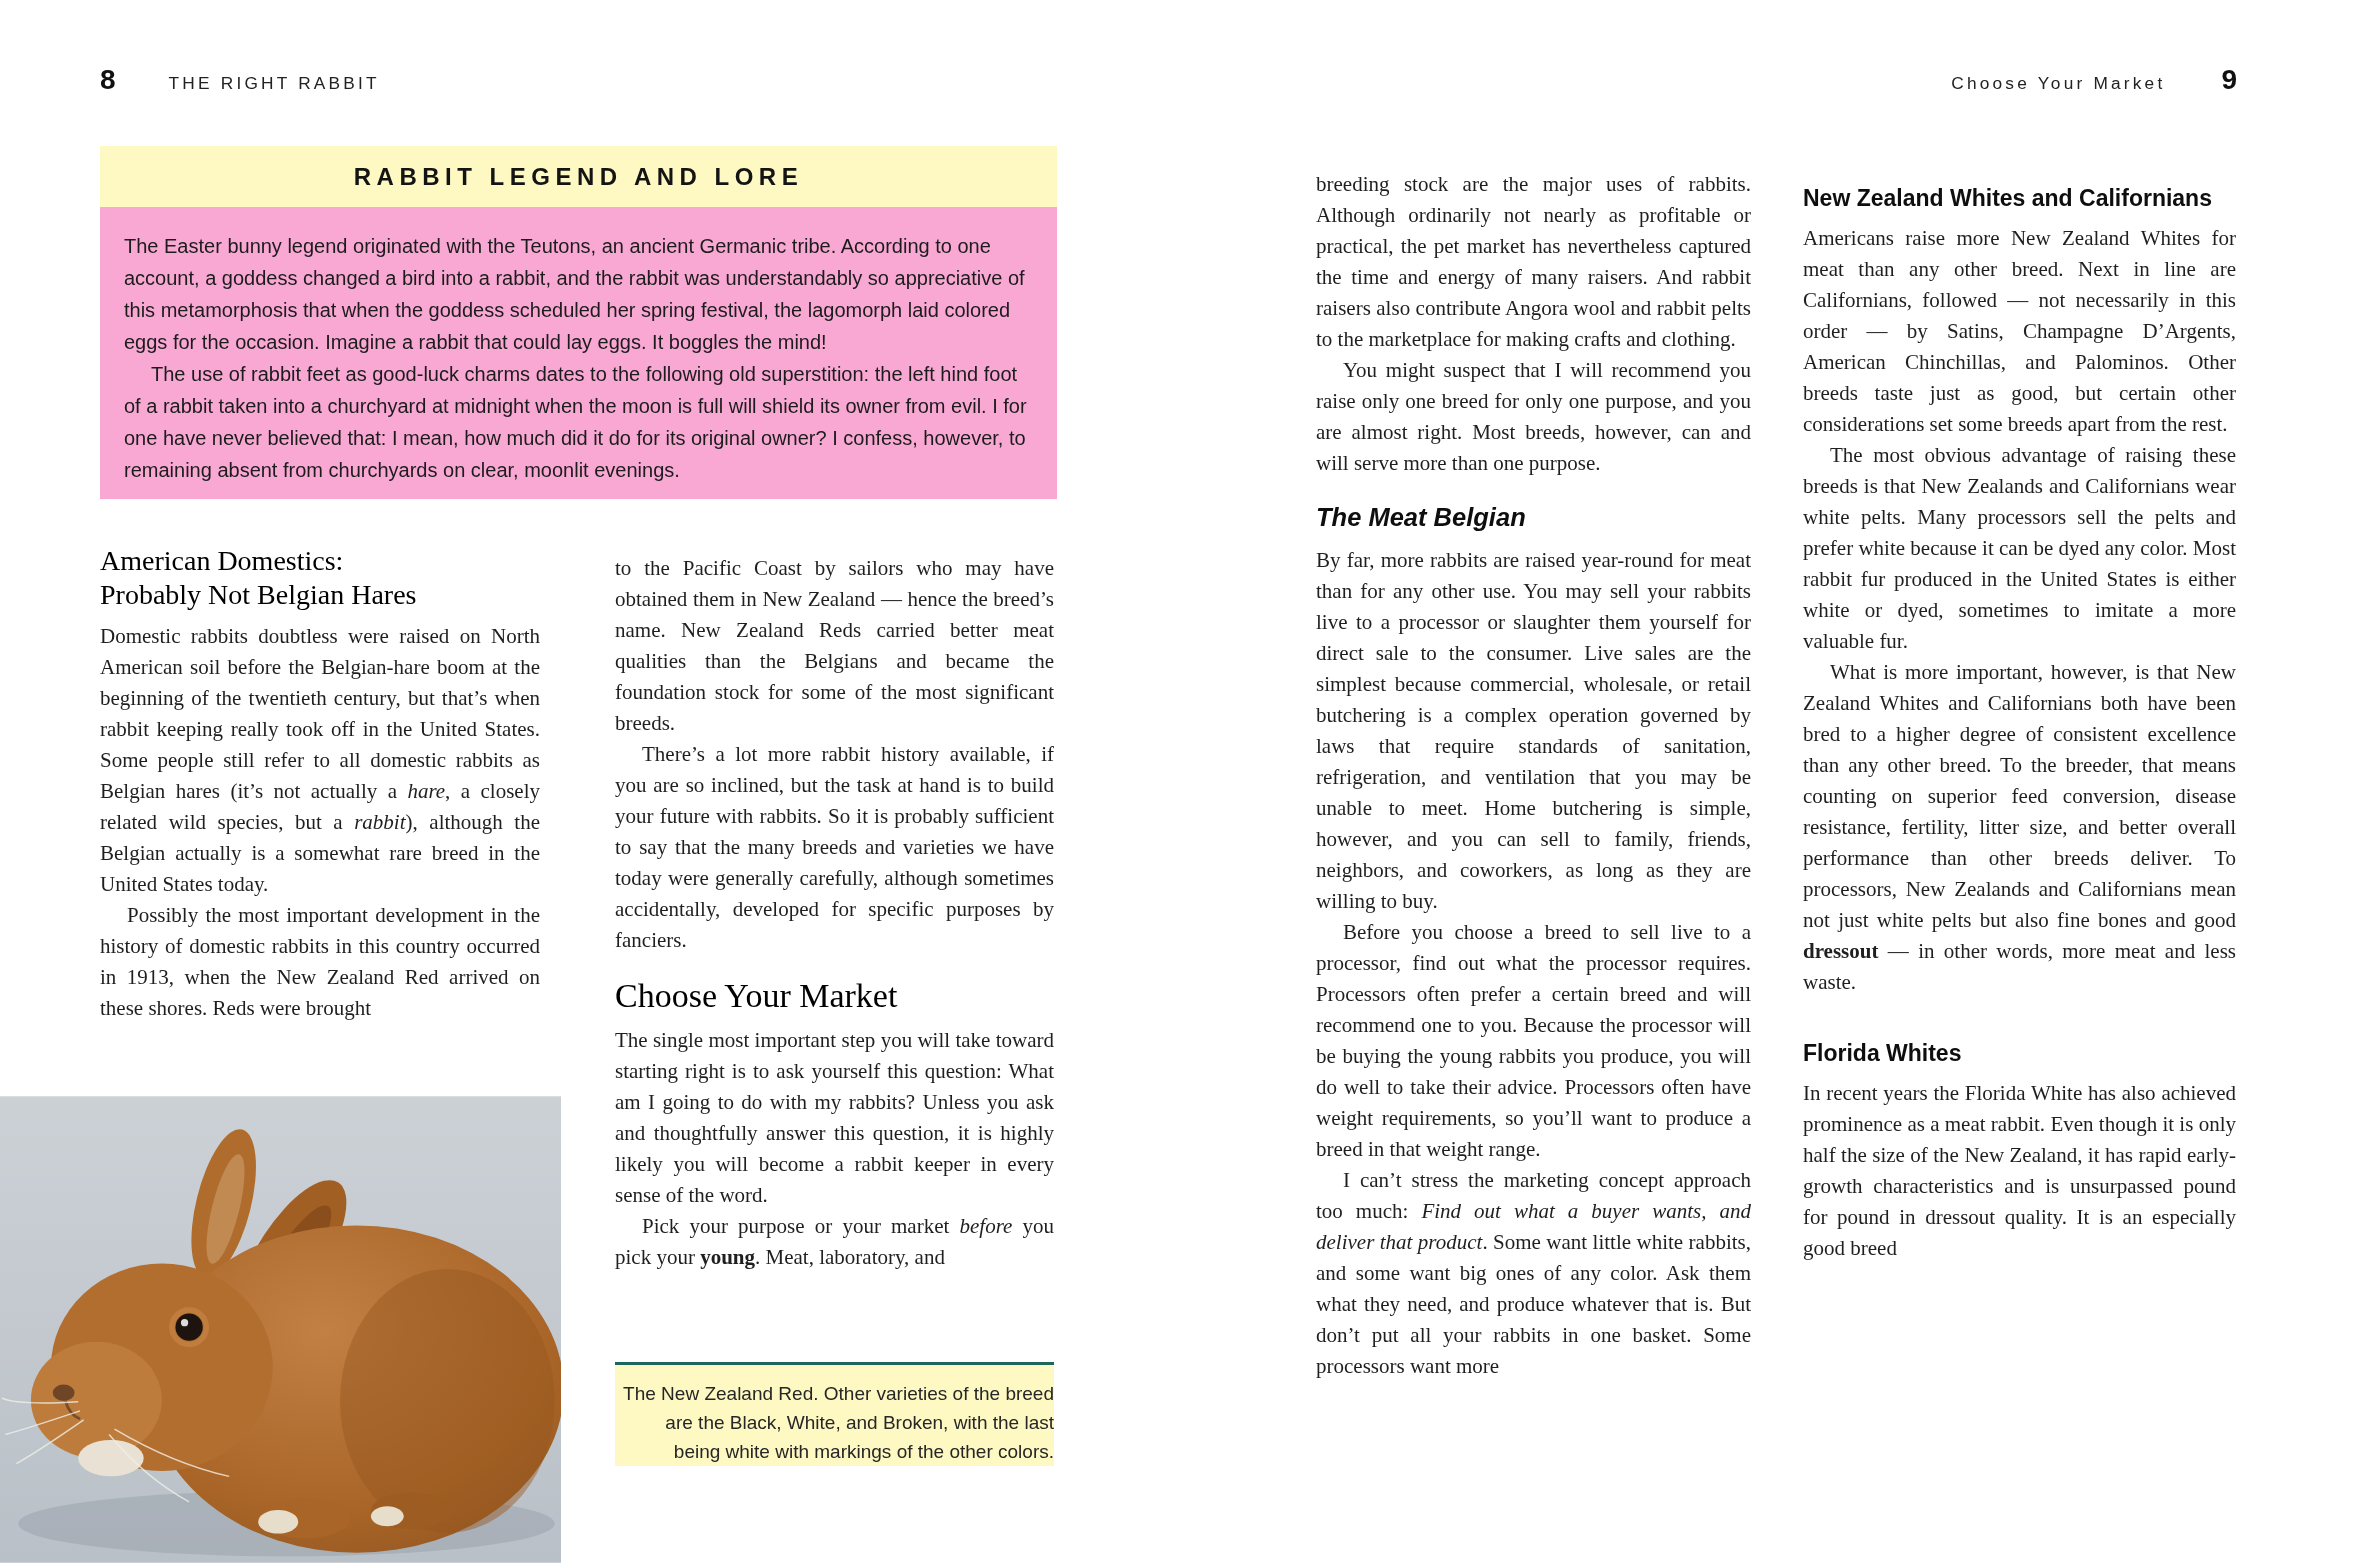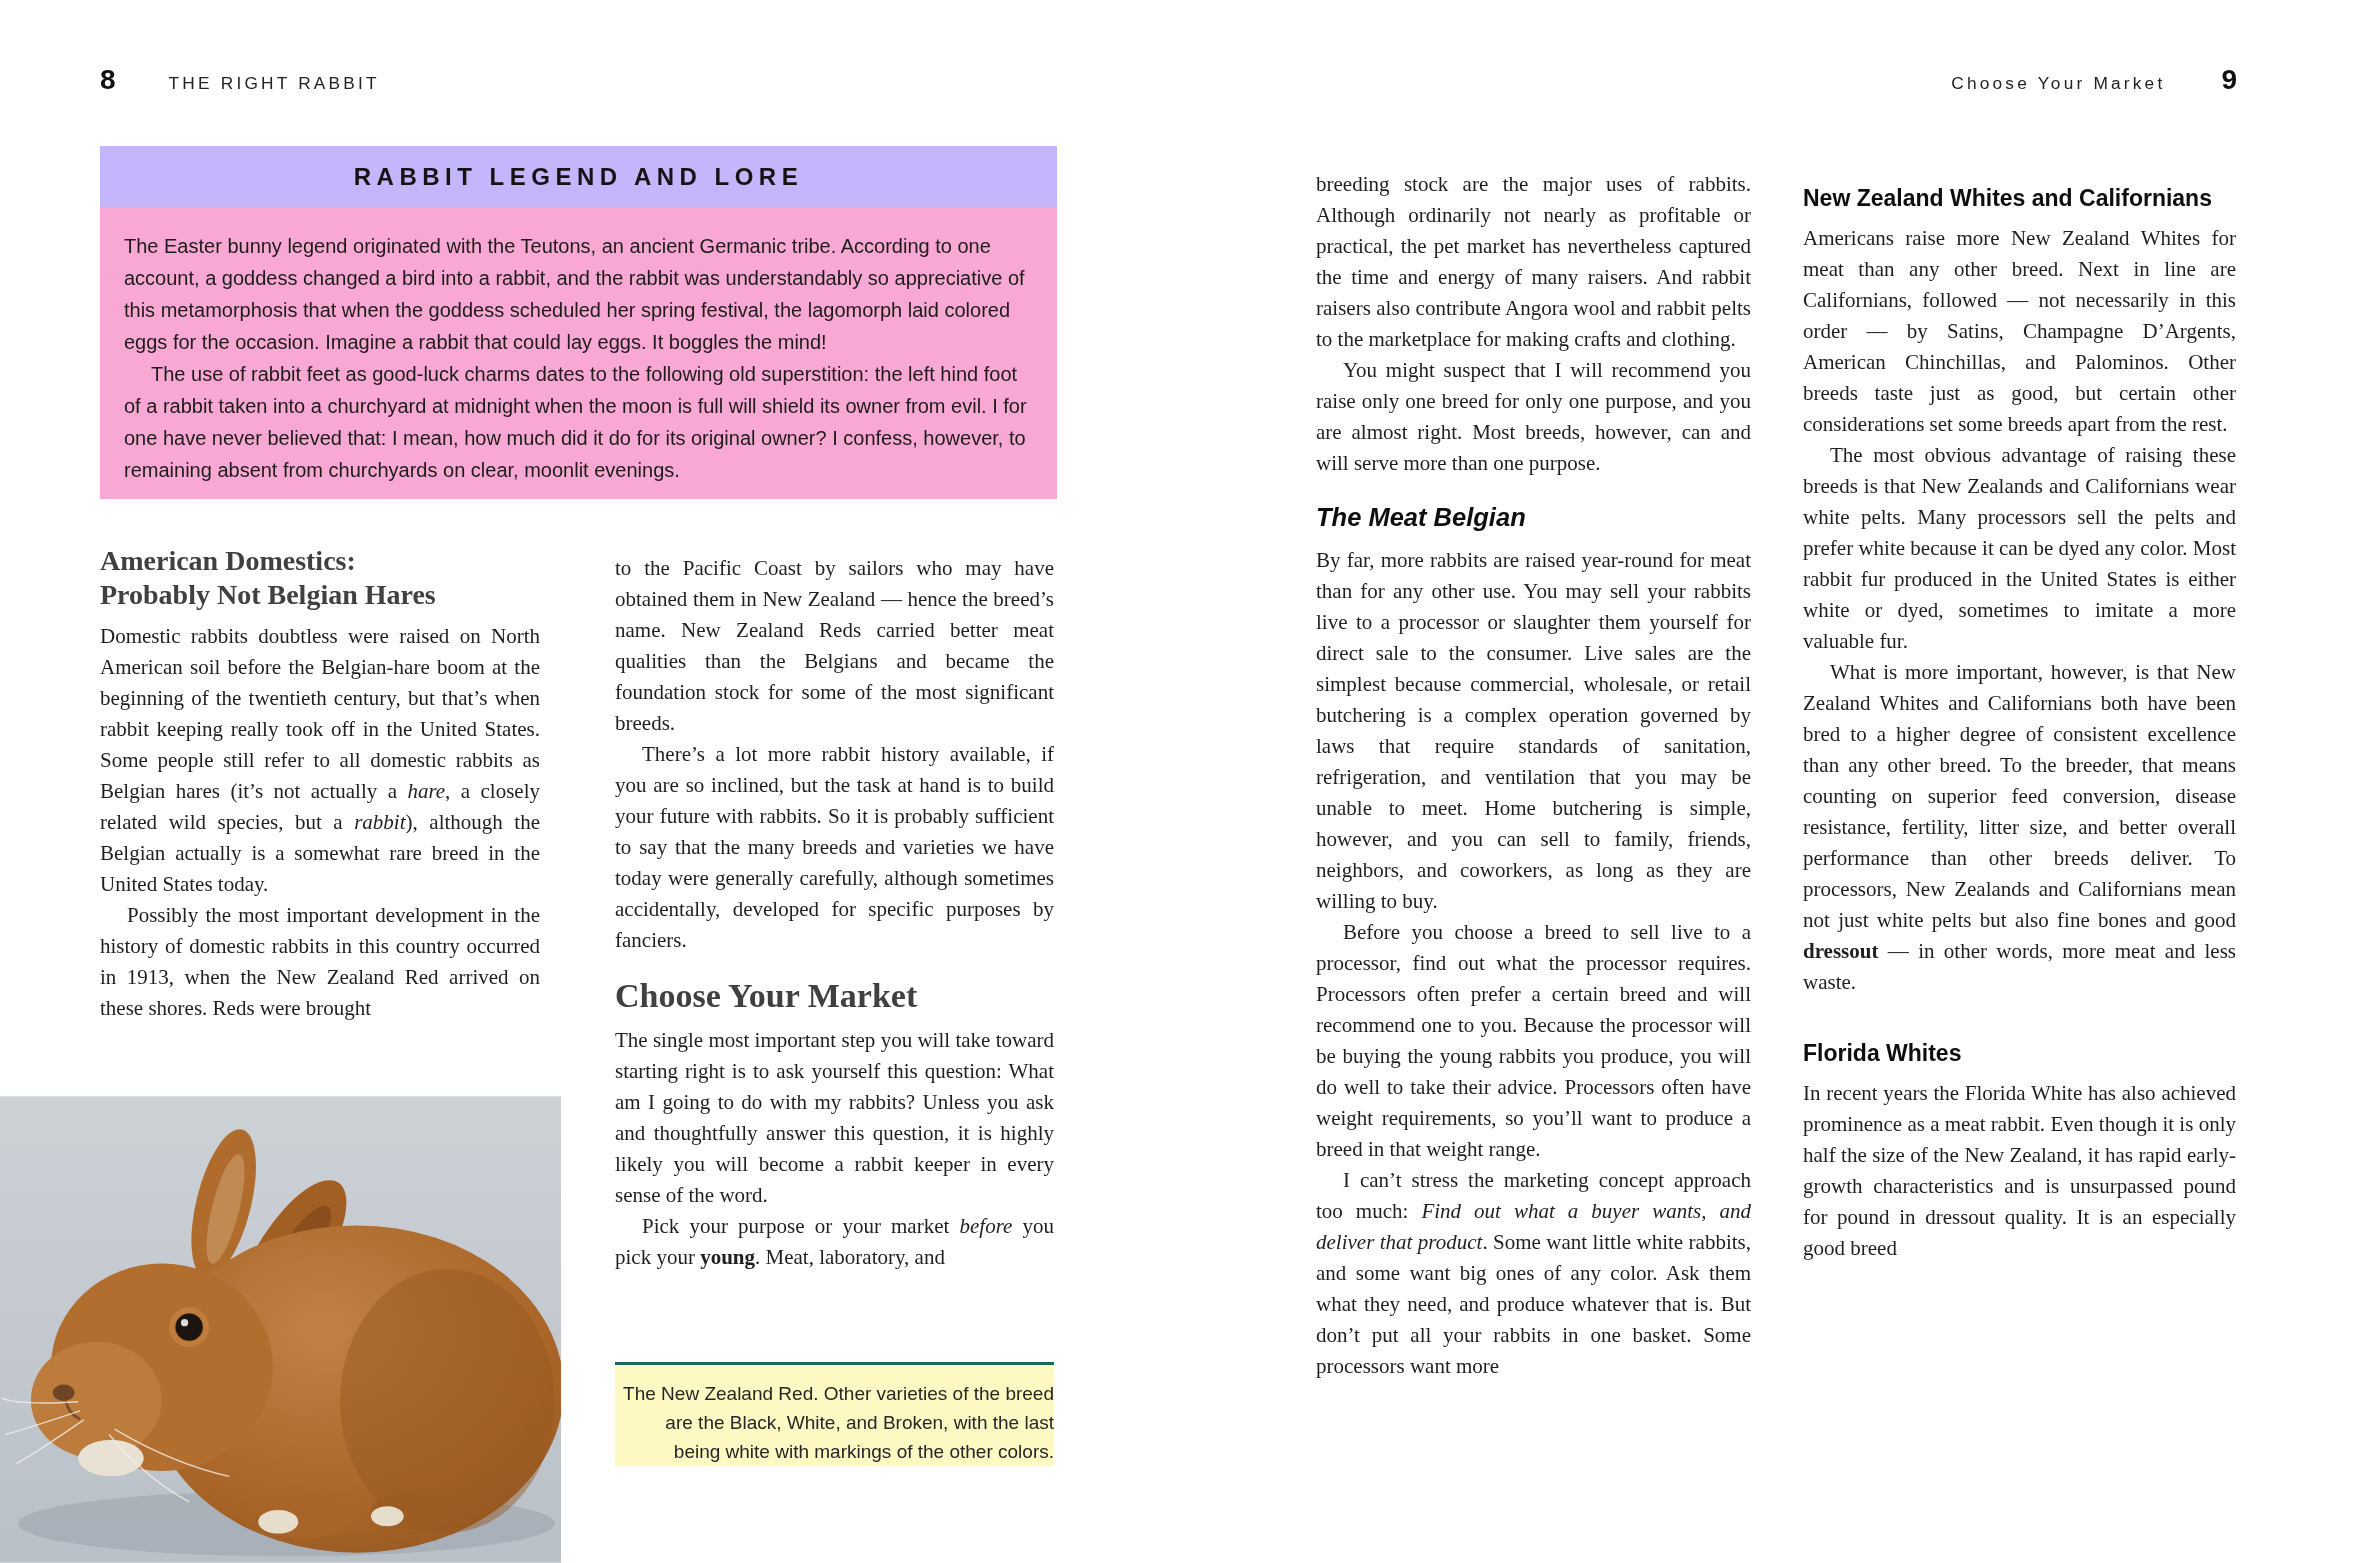--- a/index.html
+++ b/index.html
@@ -21,21 +21,21 @@
     font-weight: bold; font-size: 28px; color: #111;
   }
   .rhead {
     font-family: "Liberation Sans", sans-serif;
     font-size: 17.3px; letter-spacing: 3.2px; color: #222;
   }
 
   
   .legend-bar {
     position: absolute; left: 100px; top: 146px; width: 957px; height: 61px;
-    background: #c4b5fd;
+    background: #fef9c3;
     display: flex; align-items: center; justify-content: center;
   }
   .legend-title {
     font-family: "Liberation Sans", sans-serif;
     font-weight: bold; font-size: 24px; letter-spacing: 5.5px; color: #141414;
   }
   .legend-body {
     position: absolute; left: 100px; top: 207px; width: 957px; height: 292px;
     background: #f9a8d4; box-sizing: border-box;
     padding: 23px 24px 0 24px;
@@ -54,21 +54,21 @@
 
   .body {
     margin: 0;
     font-size: 21px; line-height: 31px;
     text-align: justify; color: #1f1f1f;
   }
   .body.ind { text-indent: 27px; }
 
   .serif-h {
     margin: 0 0 9px 0;
-    font-weight: bold; font-size: 28px; line-height: 34px; color: #404040;
+    font-weight: normal; font-size: 28px; line-height: 34px; color: #000000;
   }
   .serif-h.big { font-size: 34px; line-height: 40px; margin: 20px 0 9px 0; }
 
   .sans-h {
     font-family: "Liberation Sans", sans-serif;
     font-weight: bold; font-size: 23px; color: #0e0e0e;
     margin: 25.5px 0 11px 0;
   }
   .sans-h.meat { font-style: italic; font-size: 25.5px; margin: 24px 0 12.7px 0; }
   .sans-h.florida { margin-top: 42px; }

